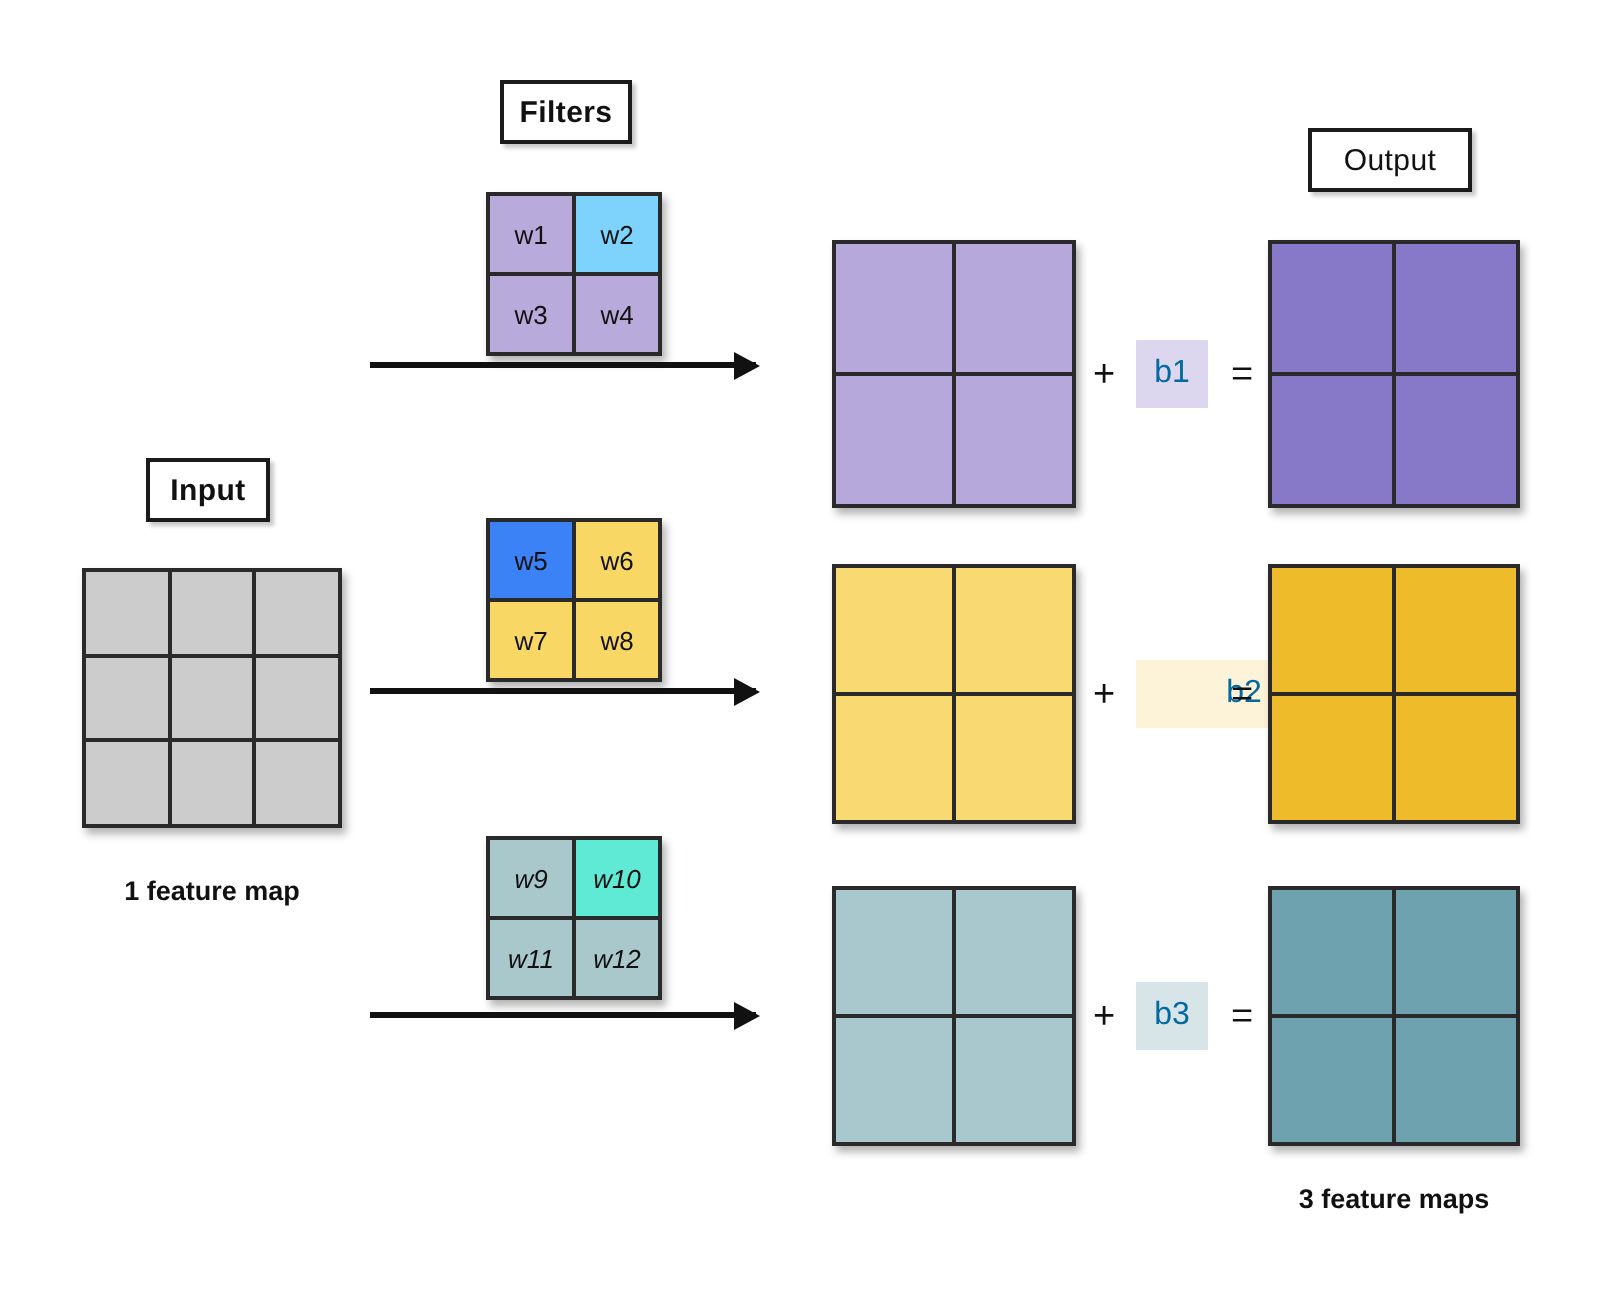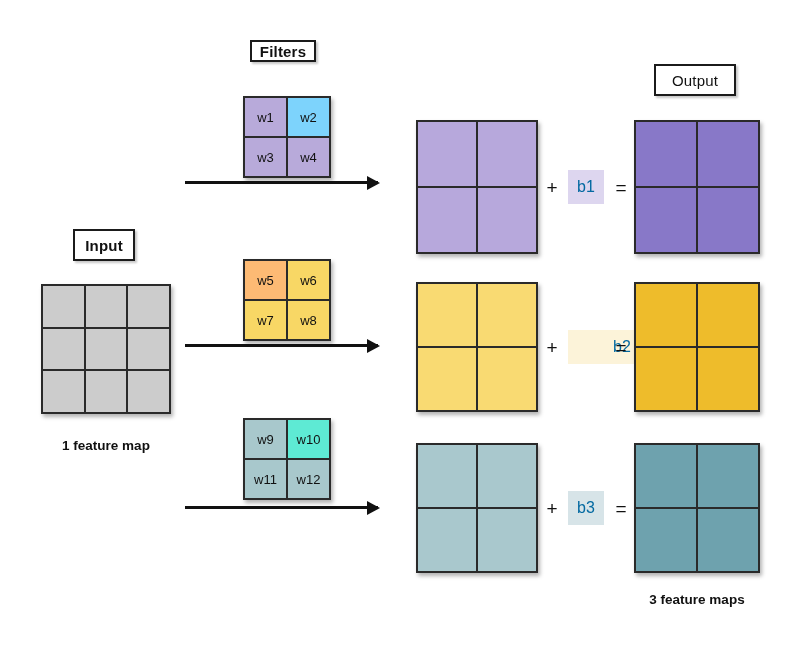--- a/index.html
+++ b/index.html
@@ -103,21 +103,21 @@
     justify-content: center;
     font-size: 16px;
     color: #0369a1;
   }
 </style>
 </head>
 <body>
 
 <div class="stage">
 
-  <div class="label-box bold" style="left:250px; top:40px; width:66px; height:22px;">Filters</div>
+  <div class="label-box bold" style="left:250px; top:40px; width:66px; height:32px;">Filters</div>
 
   <div class="label-box bold" style="left:73px; top:229px; width:62px; height:32px;">Input</div>
 
   <div class="label-box" style="left:654px; top:64px; width:82px; height:32px;text-align:right;">Output</div>
 
   <div class="grid g3" style="left:41px; top:284px; width:130px; height:130px;">
     <div class="cell" style="background:#cccccc"></div>
     <div class="cell" style="background:#cccccc"></div>
     <div class="cell" style="background:#cccccc"></div>
     <div class="cell" style="background:#cccccc"></div>
@@ -131,27 +131,27 @@
   <div class="caption" style="left:41px; top:438px; width:130px;">1 feature map</div>
 
   <div class="grid g2" style="left:243px; top:96px; width:88px; height:82px;">
     <div class="cell" style="background:#b8aada">w1</div>
     <div class="cell" style="background:#7dd3fc">w2</div>
     <div class="cell" style="background:#b8aada">w3</div>
     <div class="cell" style="background:#b8aada">w4</div>
   </div>
 
   <div class="grid g2" style="left:243px; top:259px; width:88px; height:82px;">
-    <div class="cell" style="background:#fdba74">w5</div>
+    <div class="cell" style="background:#3b82f6">w5</div>
     <div class="cell" style="background:#f8d765">w6</div>
     <div class="cell" style="background:#f8d765">w7</div>
     <div class="cell" style="background:#f8d765">w8</div>
   </div>
 
-  <div class="grid g2" style="left:243px; top:418px; width:88px; height:82px;">
+  <div class="grid g2" style="left:243px; top:418px; width:88px; height:82px;font-style:italic;">
     <div class="cell" style="background:#a8c8cc">w9</div>
     <div class="cell" style="background:#5eead4">w10</div>
     <div class="cell" style="background:#a8c8cc">w11</div>
     <div class="cell" style="background:#a8c8cc">w12</div>
   </div>
 
   <div class="arrow" style="left:185px; top:181px; width:193px;"></div>
   <div class="arrow" style="left:185px; top:344px; width:193px;"></div>
   <div class="arrow" style="left:185px; top:506px; width:193px;"></div>
 

